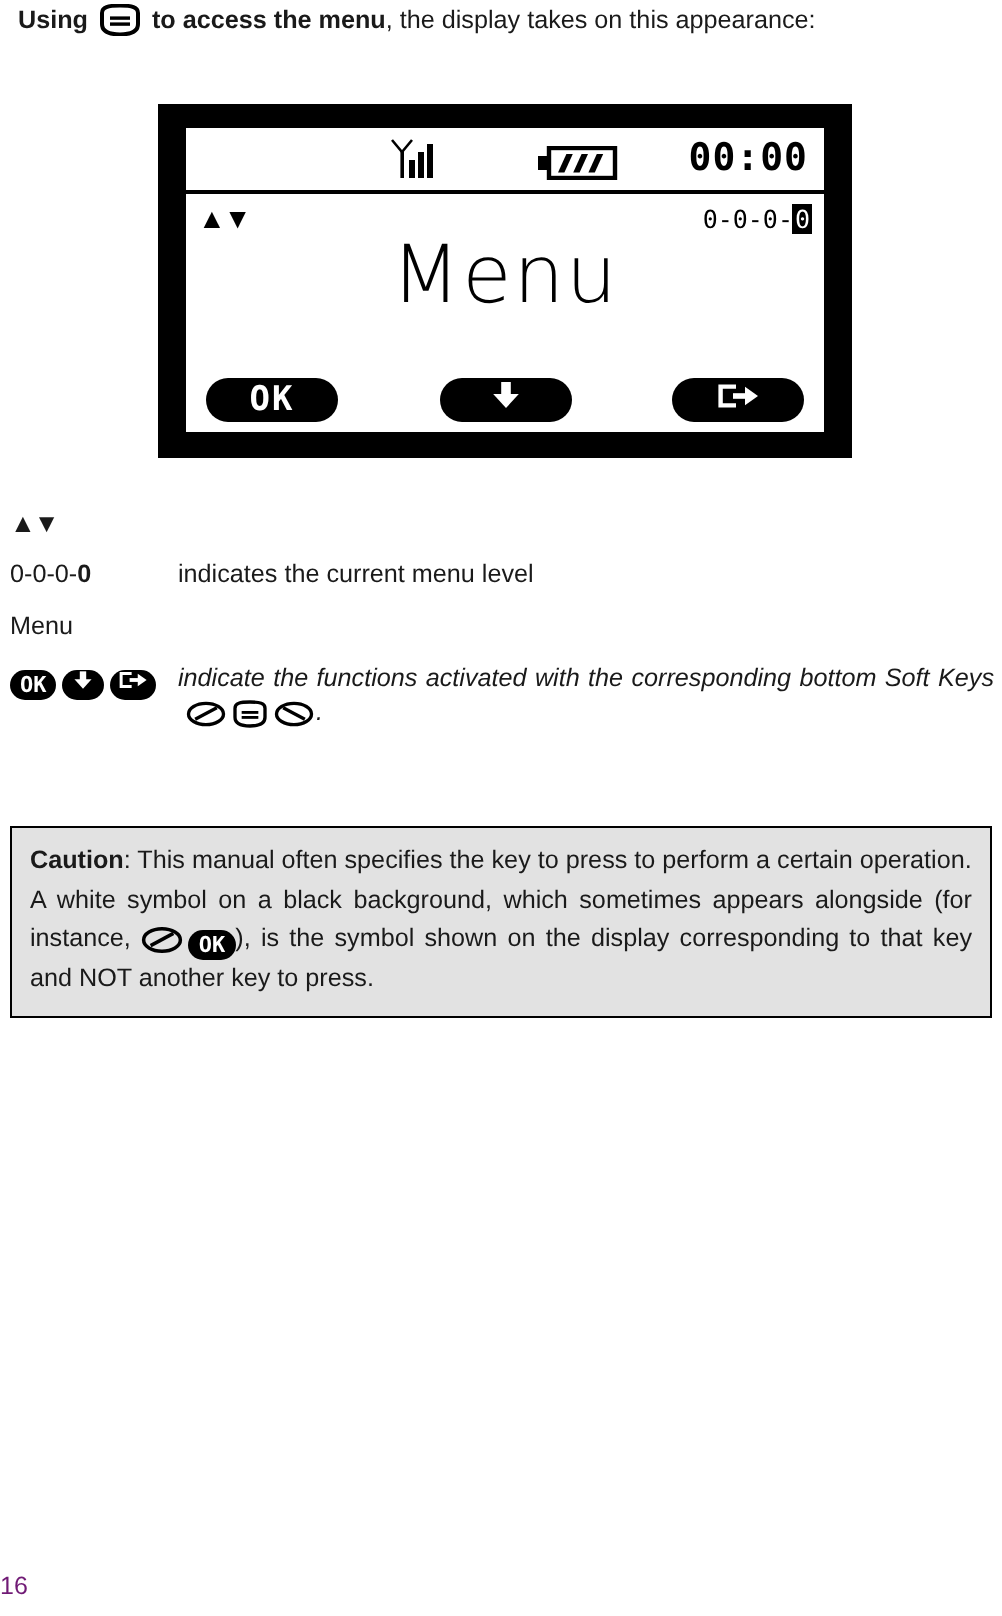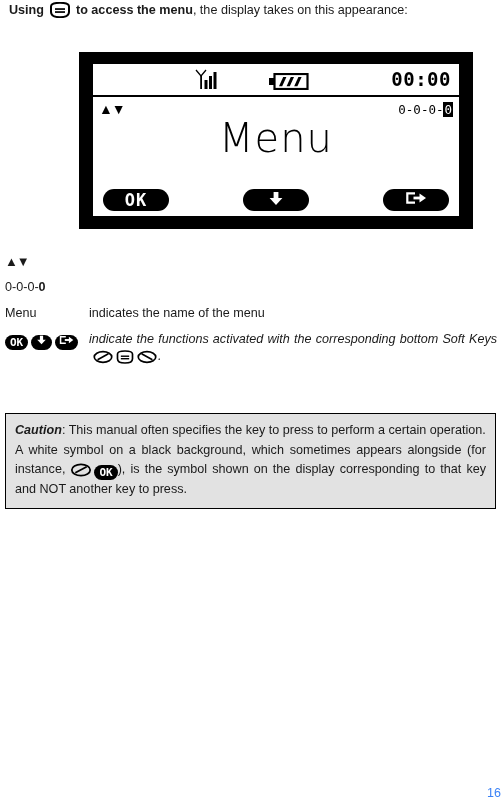--- a/index.html
+++ b/index.html
@@ -34,21 +34,21 @@
     vertical-align: -4px;
     position: relative;
   }
   .keyglyph svg { display: block; }
 
   
   .device {
     position: absolute;
     left: 79px;
     top: 52px;
-    width: 394px;
+    width: 347px;
     height: 177px;
     background: #000000;
     box-sizing: border-box;
     padding: 12px 14px 13px 14px;
   }
   .screen {
     width: 100%;
     height: 100%;
     background: #ffffff;
     position: relative;
@@ -206,31 +206,31 @@
     box-sizing: border-box;
     background: #e2e2e2;
     border: 1px solid #000;
     padding: 7px 9px 8px 9px;
     font-size: 12.6px;
     line-height: 19px;
     color: #1a1a1a;
   }
   .caution p { margin: 0 0 1px 0; }
   .caution p.just { text-align: justify; }
-  .caution .hd { font-weight: bold; font-style: italic; }
+  .caution .hd { font-weight: bold; }
 
   
   .pageno {
     position: absolute;
     left: 0;
     right: 0;
     bottom: 8px;
-    text-align: right;
+    text-align: left;
     font-size: 12.5px;
-    color: #3b82f6;
+    color: #701a75;
     margin-top: 36px;
   }
 </style>
 </head>
 <body>
 
 <div class="intro">
   <span class="b">Using</span><span class="keyglyph" style="margin:0 4px;">
     <svg width="24" height="16" viewBox="0 0 24 16" aria-hidden="true">
       <path d="M3 4.5 C3 1.5 6 0.8 12 0.8 C18 0.8 21 1.5 21 4.5 L21 10 C21 13.6 17.5 15.2 12 15.2 C6.5 15.2 3 13.6 3 10 Z" fill="none" stroke="#000" stroke-width="2"></path>
@@ -311,25 +311,25 @@
 </div>
 
 <div class="legend">
 
   <div class="lrow">
     <div class="lkey arrows-inline">▲▼</div>
   </div>
 
   <div class="lrow">
     <div class="lkey"><span>0-0-0-</span><b>0</b></div>
+    <div class="ldesc">indicates the current menu level</div>
   </div>
 
   <div class="lrow">
     <div class="lkey">Menu</div>
-    <div class="ldesc">indicates the name of the menu</div>
   </div>
 
   <div class="lrow">
     <div class="lkey">
       <span class="badge">OK</span><span class="badge icon" style="margin-left:3px;">
         <svg width="11" height="10" viewBox="0 0 16 15" aria-hidden="true">
           <rect x="5.6" y="1" width="4.8" height="7" fill="#fff"></rect>
           <path d="M1.6 7 L14.4 7 L8 14 Z" fill="#fff"></path>
         </svg>
       </span><span class="badge icon" style="margin-left:3px;">

